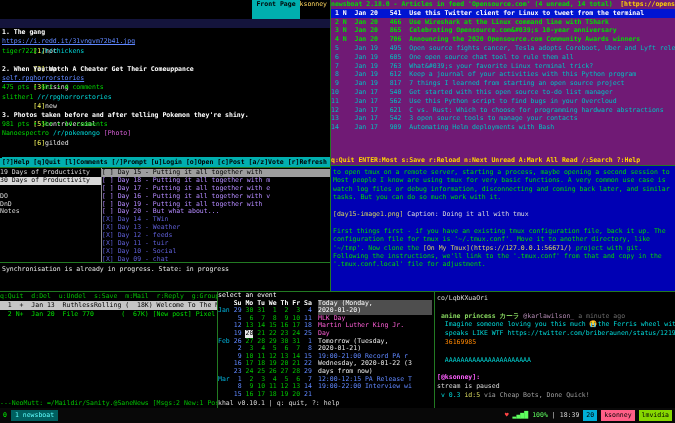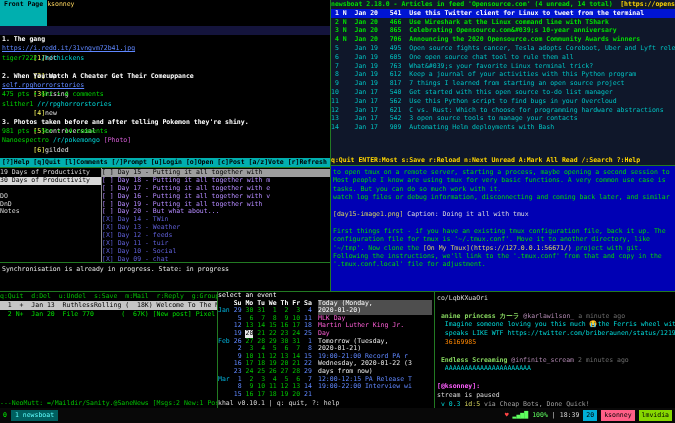--- a/index.html
+++ b/index.html
@@ -16,32 +16,32 @@
 .green{color:#00d700}
 .cyan{color:#00d7d7}
 .yellow{color:#d7d75f}
 .magenta{color:#d75fd7}
 .grey{color:#9e9e9e}
 .link{color:#5f87ff;text-decoration:underline}
 .sel-cyan{background:#00afaf;color:#000}
 
 
 .pane-tuir .line{height:9.2px;line-height:9.2px}
-.tuir-header{display:flex;justify-content:flex-start;height:26px;line-height:9.2px;white-space:pre}
+.tuir-header{display:flex;justify-content:flex-end;height:19px;line-height:9.2px;white-space:pre}
 .tuir-title{background:#00afaf;color:#000;font-weight:bold;padding:0 4px}
 .tuir-user{color:#ffd75f;padding-right:3px}
 .tuir-tabs{height:9.2px;line-height:9.2px;background:#14143c;white-space:pre;padding-left:2px}
 .tab{margin-right:11px}
 .tab-key{color:#ffff5f}
 .tab-label{color:#e0e0e0}
 .tuir-lines{padding-left:2px}
 .tuir-footer{position:absolute;bottom:0;left:0;right:0;height:9.2px;line-height:9.2px;background:#00afaf;color:#000;white-space:pre;padding-left:2px;font-weight:bold;overflow:hidden}
 
 
-.pane-newsboat{background:#0f172a}
+.pane-newsboat{background:#701a75}
 .nb-header{display:flex;justify-content:space-between;height:8.8px;line-height:8.8px;white-space:pre;font-weight:bold;overflow:hidden}
 .nb-title{color:#00e000}
 .nb-url{color:#ffd700}
 .nb-row{height:8.8px;line-height:8.8px;white-space:pre;overflow:hidden}
 .nb-row.selected{color:#fff;font-weight:bold;background:#0014d2}
 .nb-row.unread{color:#00e000;font-weight:bold}
 .nb-row.read{color:#00c0c0}
 .nb-footer{position:absolute;bottom:0;left:0;right:0;height:8.8px;line-height:8.8px;color:#ffd700;font-weight:bold;white-space:pre;overflow:hidden}
 
 
@@ -210,23 +210,23 @@
     <footer class="nb-footer">q:Quit ENTER:Most s:Save r:Reload n:Next Unread A:Mark All Read /:Search ?:Help</footer>
   </section>
 
   <section class="pane pane-article" style="left:331px;top:166px;width:344px;height:125px">
     <div>
 
         <div class="line"><span><span class="green">to open tmux on a remote server, starting a process, maybe opening a second session to</span></span></div>
 
         <div class="line"><span><span class="green">Most people I know are using tmux for very basic functions. A very common use case is</span></span></div>
 
+        <div class="line"><span><span class="green">watch log files or debug information, disconnecting and coming back later, and similar</span></span></div>
+
         <div class="line"><span><span class="green">tasks. But you can do so much work with it.</span></span></div>
-
-        <div class="line"><span><span class="green">watch log files or debug information, disconnecting and coming back later, and similar</span></span></div>
 
         <div class="line"><span></span></div>
 
         <div class="line"><span><span class="yellow">[day15-image1.png]</span><span class="white"> Caption: Doing it all with tmux</span></span></div>
 
         <div class="line"><span></span></div>
 
         <div class="line"><span><span class="green">First things first - if you have an existing tmux configuration file, back it up. The</span></span></div>
 
         <div class="line"><span><span class="green">configuration file for tmux is '~/.tmux.conf'. Move it to another directory, like</span></span></div>
@@ -365,21 +365,20 @@
         <div class="line tw-line"><span><span class="tw-name"> anine princess カーラ </span><span class="tw-handle">@karlawilson_ </span><span class="tw-time">a minute ago</span></span></div>
 
         <div class="line tw-line"><span><span class="tw-text">  Imagine someone loving you this much 😭the Ferris wheel with cu</span></span></div>
 
         <div class="line tw-line"><span><span class="tw-text">  speaks LIKE WTF https://twitter.com/briberaunen/status/121911722319</span></span></div>
 
         <div class="line tw-line"><span><span class="tw-num">  36169985</span></span></div>
 
         <div class="line tw-line"><span></span></div>
 
-        <div class="line tw-line"><span><span class="tw-name"> Endless Screaming </span><span class="tw-handle">@infinite_scream </span><span class="tw-time">2 minutes ago</span></span></div>
 
         <div class="line tw-line"><span><span class="tw-text">  AAAAAAAAAAAAAAAAAAAAAA</span></span></div>
 
         <div class="line tw-line"><span></span></div>
 
         <div class="line tw-line"><span><span class="tw-prompt">[@ksonney]: </span></span></div>
 
         <div class="line tw-line"><span><span class="white">stream is paused</span></span></div>
 
         <div class="line tw-line"><span><span class="cyan"> v 0.3 </span><span class="yellow">id:5 </span><span class="grey">via Cheap Bots, Done Quick!</span></span></div>

